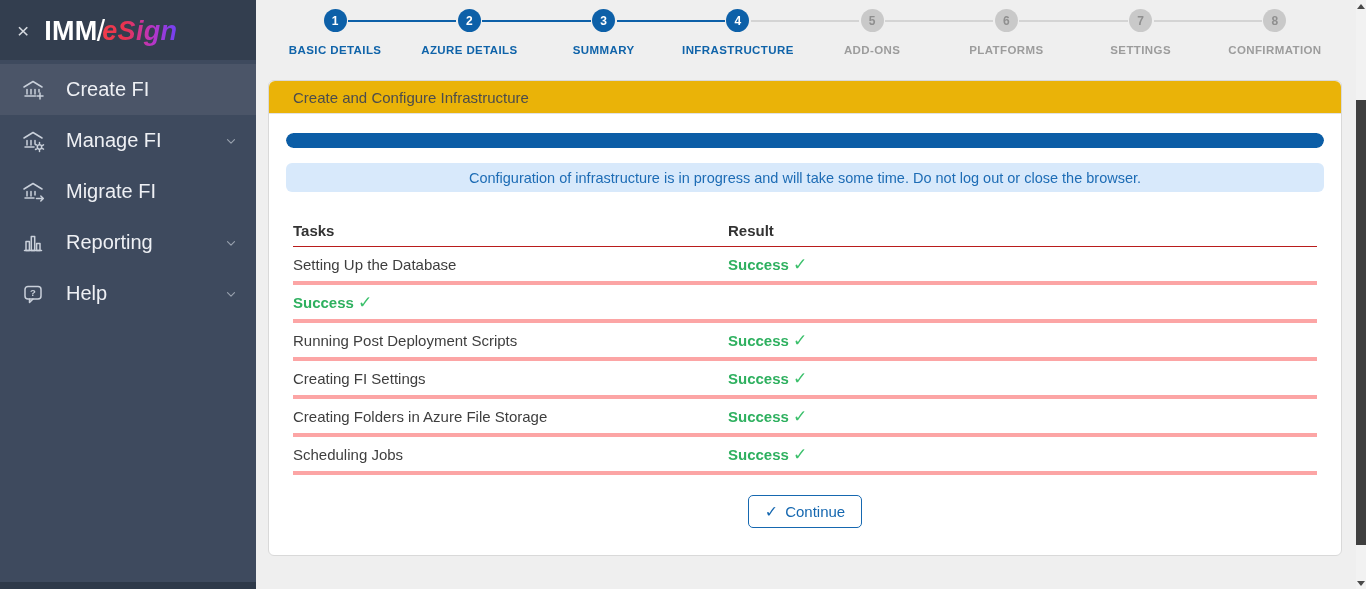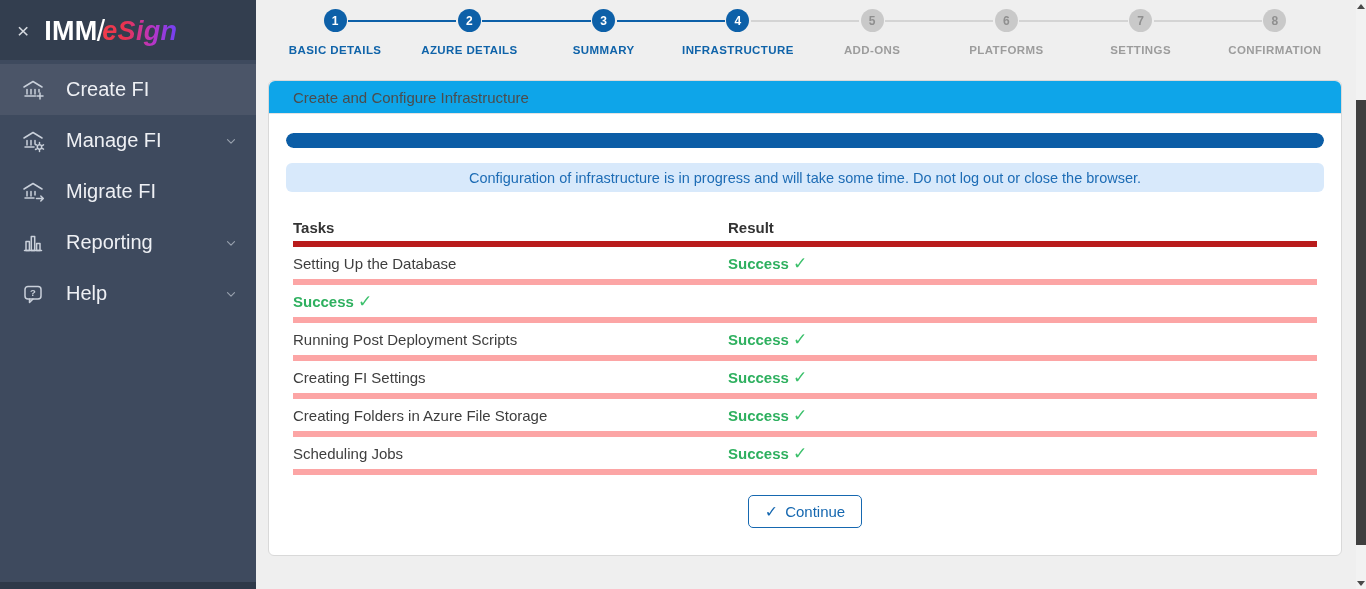--- a/index.html
+++ b/index.html
@@ -41,31 +41,31 @@
   .step.active::before { background:#0d60a8; }
   .step.next-active::after { background:#0d60a8; }
   .step-circle { position:relative; z-index:2; width:23px; height:23px; border-radius:50%; background:#c9c9c9;
                  color:#8f8f8f; font-size:12px; font-weight:700; display:flex; align-items:center; justify-content:center; margin-top:4px; }
   .step.active .step-circle { background:#0d60a8; color:#ffffff; }
   .step-label { margin-top:12px; font-size:11.5px; font-weight:600; letter-spacing:.4px; color:#9c9c9c; }
   .step.active .step-label { color:#0f63a9; }
 
   
   .panel { margin-top:24px; background:#ffffff; border:1px solid #d9d9d9; border-radius:6px; width:1074px; }
-  .panel-header { background:#0ea5e9; border-bottom:1px solid #e2e2e2; border-radius:6px 6px 0 0;
+  .panel-header { background:#eab308; border-bottom:1px solid #e2e2e2; border-radius:6px 6px 0 0;
                   padding:8px 24px; font-size:15px; color:#4c4c4c; height:33px; display:flex; align-items:center; }
   .panel-body { padding:19px 17px 27px 17px; }
   .progress-track { height:15px; border-radius:8px; background:#e9e9e9; overflow:hidden; }
   .progress-fill { height:15px; border-radius:8px; background:#0b5da6; }
   .info-banner { margin-top:15px; height:29px; background:#d8e9fb; border-radius:6px; display:flex;
                  align-items:center; justify-content:center; font-size:14.5px; color:#1d6cb5; }
 
   .tasks-table { margin:22px 7px 0 7px; }
-  .t-row { display:flex; align-items:center; height:38px; border-bottom:6px solid #fca5a5; }
-  .t-head { height:33px; border-bottom:6px solid #b91c1c; }
+  .t-row { display:flex; align-items:center; height:38px; border-bottom:4px solid #fca5a5; }
+  .t-head { height:33px; border-bottom:1px solid #b91c1c; }
   .cell-task { flex:0 0 435px; font-size:15px; color:#3e3e3e; }
   .t-head .cell-task, .t-head .cell-result { font-weight:700; color:#333333; }
   .cell-result { flex:1; font-size:15px; }
   .result-text { color:#2eb05f; font-weight:700; }
   .result-check { color:#3cc06c; font-size:17px; font-weight:400; margin-left:4px; }
 
   .button-row { margin-top:20px; display:flex; justify-content:center; }
   .continue-btn { background:#ffffff; border:1.5px solid #1668b0; border-radius:5px; color:#1668b0;
                   font-size:15px; padding:6px 16px; cursor:pointer; display:flex; align-items:center;
                   font-family:"Liberation Sans", sans-serif; }

